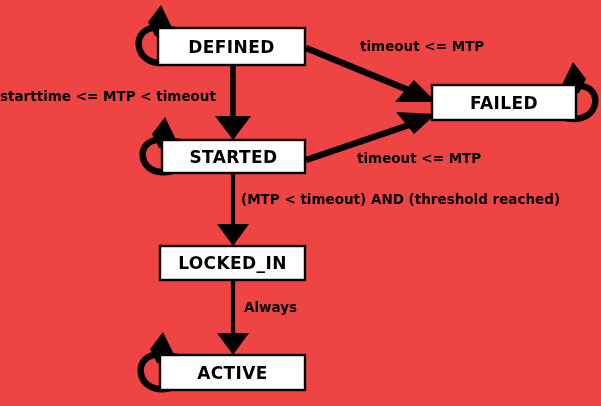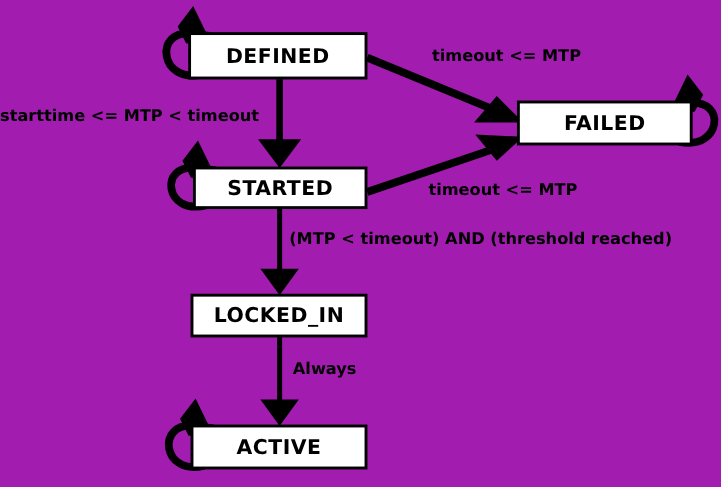--- a/index.html
+++ b/index.html
@@ -4,21 +4,21 @@
 <style>
   html, body {
     margin: 0;
     padding: 0;
     background: #ffffff;
   }
   #diagram-root {
     position: relative;
     width: 601px;
     height: 406px;
-    background: #a21caf;
+    background: #ef4444;
     overflow: hidden;
     font-family: "DejaVu Sans", sans-serif;
   }
   #diagram-svg {
     position: absolute;
     left: 0;
     top: 0;
     width: 601px;
     height: 406px;
   }

